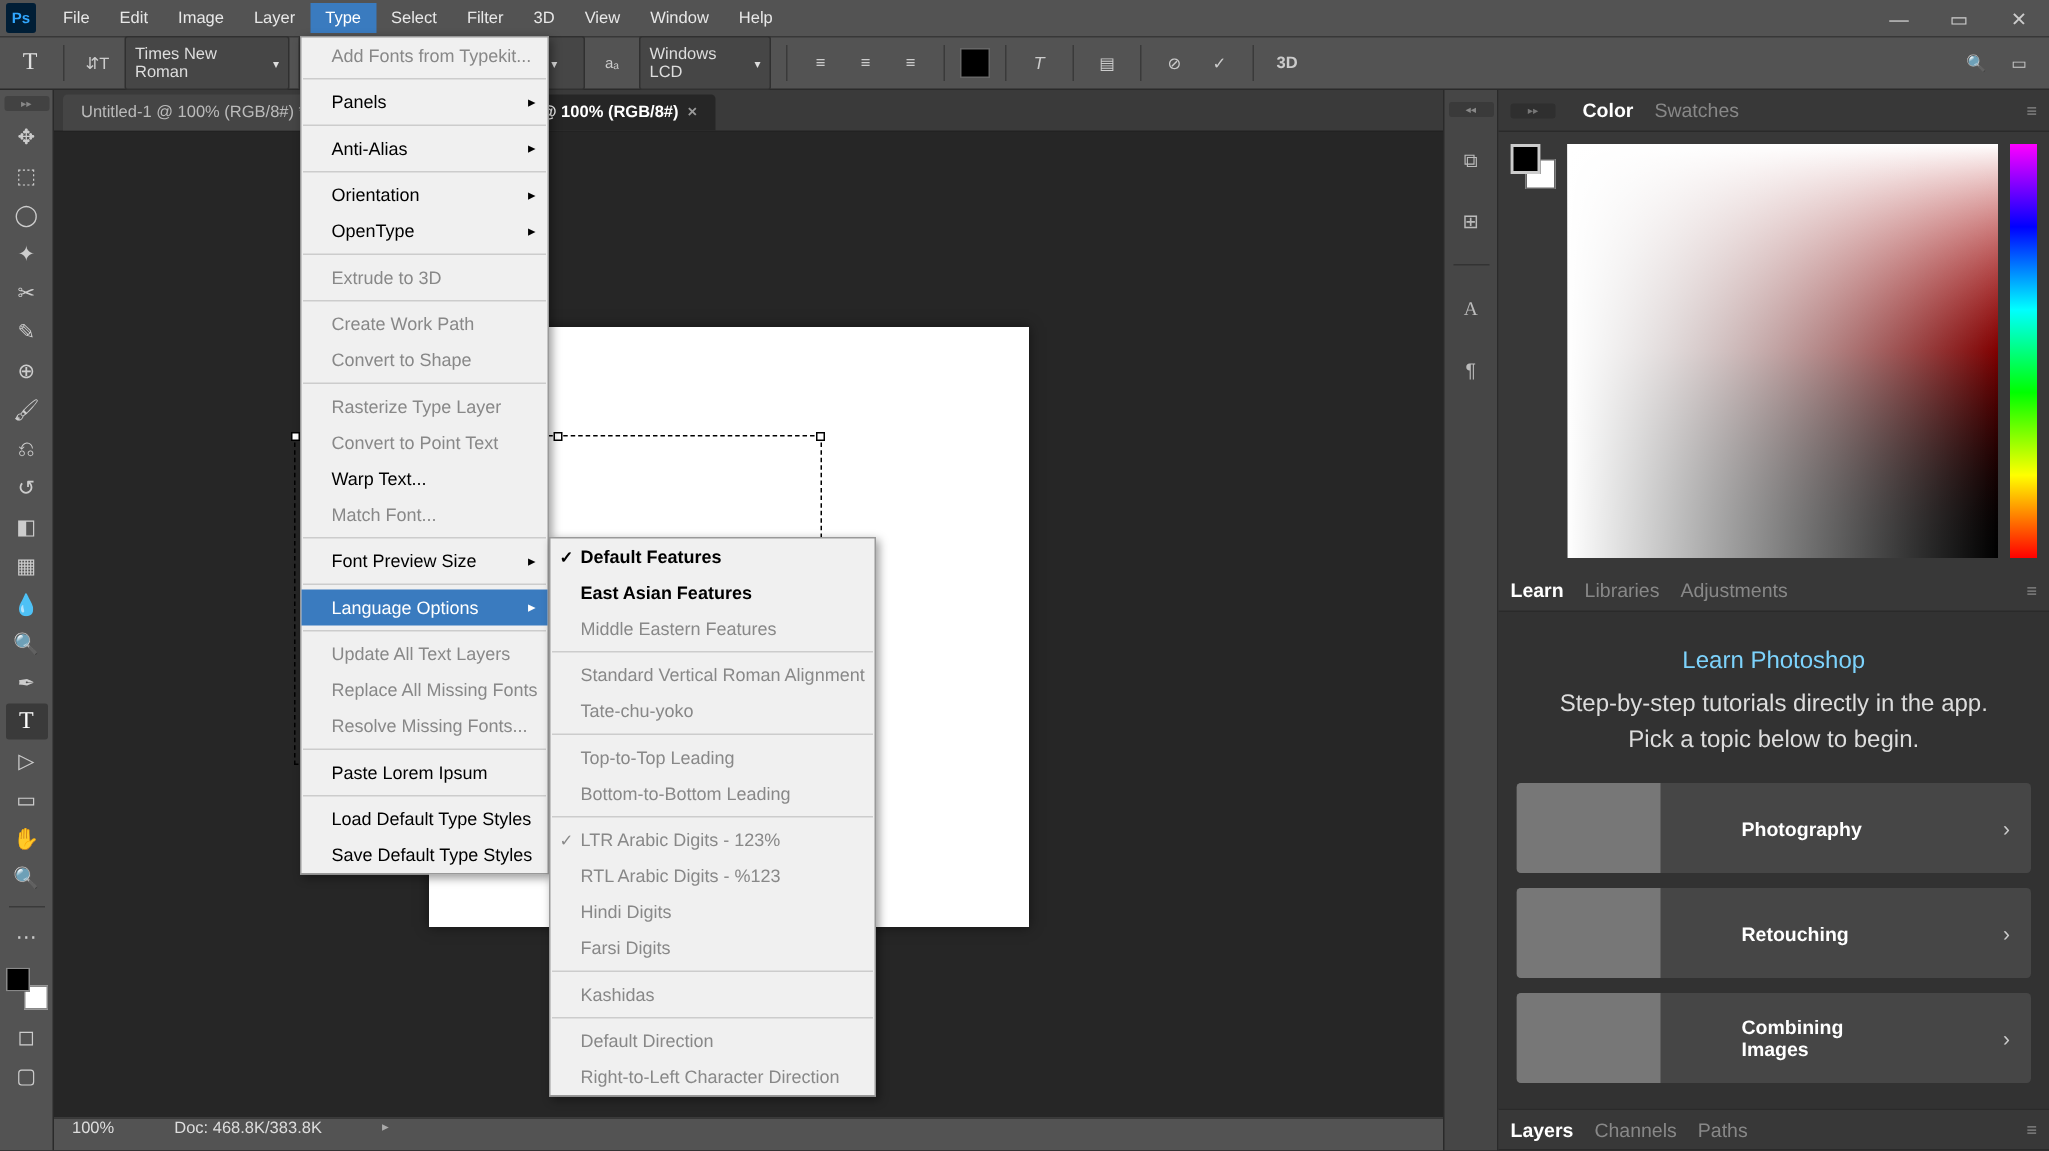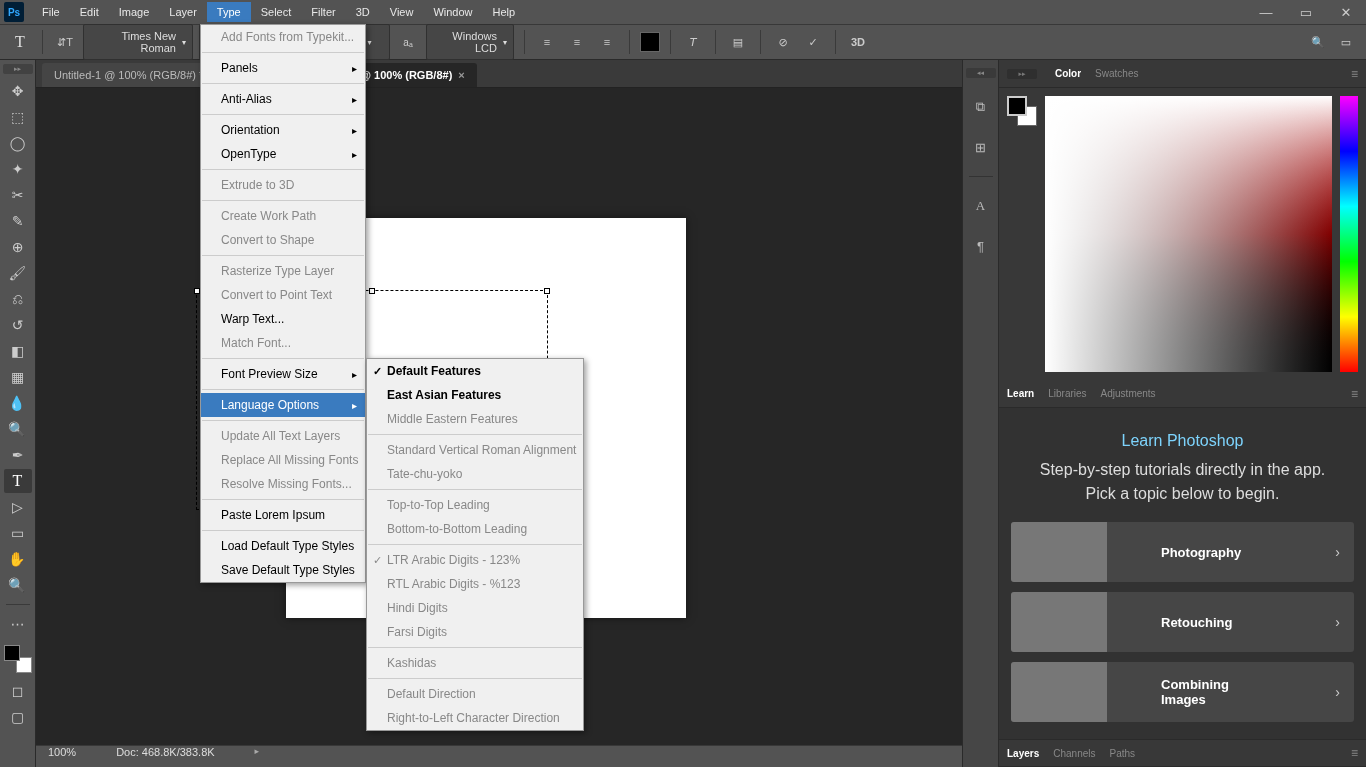--- a/index.html
+++ b/index.html
@@ -10,21 +10,21 @@
 .menubar .ps-icon { width: 20px; height: 20px; background: #001e36; color: #31a8ff; display: flex; align-items: center; justify-content: center; font-size: 10px; font-weight: bold; border-radius: 2px; margin-right: 8px; }
 .menubar .menu-item { padding: 4px 10px; color: #e8e8e8; cursor: pointer; }
 .menubar .menu-item.active { background: #3a7bbf; color: #fff; }
 .window-controls { margin-left: auto; display: flex; }
 .window-controls span { width: 40px; text-align: center; color: #ccc; font-size: 13px; cursor: pointer; }
 
 
 .optionsbar { height: 36px; background: #535353; border-top: 1px solid #383838; border-bottom: 1px solid #2a2a2a; display: flex; align-items: center; padding: 0 8px; gap: 6px; }
 .optionsbar .tool-icon { width: 24px; height: 24px; color: #e0e0e0; display: flex; align-items: center; justify-content: center; font-size: 16px; font-family: Georgia, serif; }
 .optionsbar .sep { width: 1px; height: 24px; background: #3a3a3a; margin: 0 4px; }
-.optionsbar .dropdown { background: #464646; border: 1px solid #303030; height: 36px; display: flex; align-items: center; padding: 0 6px; font-size: 11px; color: #ddd; border-radius: 2px; text-align: right; }
+.optionsbar .dropdown { background: #464646; border: 1px solid #303030; height: 36px; display: flex; align-items: center; padding: 0 6px; font-size: 11px; color: #ddd; border-radius: 2px; }
 .optionsbar .dropdown .arrow { margin-left: 6px; font-size: 8px; }
 .optionsbar .btn-icon { width: 24px; height: 24px; display: flex; align-items: center; justify-content: center; color: #ccc; cursor: pointer; }
 .color-swatch { width: 20px; height: 20px; background: #000; border: 1px solid #666; }
 
 
 .main { display: flex; height: calc(767px - 24px - 36px); }
 
 
 .toolbar-left { width: 36px; background: #535353; border-right: 1px solid #2a2a2a; display: flex; flex-direction: column; align-items: center; padding-top: 4px; }
 .toolbar-left .toggle { height: 10px; width: 30px; background: #424242; border-radius: 2px; margin-bottom: 4px; font-size: 7px; display:flex; align-items:center; justify-content:center; color:#888;}
@@ -48,21 +48,21 @@
 .statusbar { height: 22px; background: #535353; display: flex; align-items: flex-start; padding: 0 12px; gap: 40px; font-size: 11px; color: #ddd; border-top:1px solid #383838;}
 
 
 .mini-strip { width: 36px; background: #464646; border-left: 1px solid #2a2a2a; display:flex; flex-direction:column; align-items:center; padding-top:8px; gap:18px;}
 .mini-strip .toggle { height: 10px; width: 30px; background: #3a3a3a; border-radius: 2px; font-size:7px; display:flex; align-items:center; justify-content:center; color:#888;}
 .mini-strip .mi { width:22px; height:22px; color:#bbb; display:flex; align-items:center; justify-content:center; font-size:13px; cursor:pointer;}
 
 
 .panels-right { width: 368px; background: #383838; border-left: 1px solid #2a2a2a; display: flex; flex-direction: column; }
 .panel-tabs { height: 28px; display: flex; align-items: center; padding: 0 8px; gap: 14px; background: #383838; border-bottom: 1px solid #2a2a2a; }
-.panel-tabs .ptab { color: #888; font-size: 10px; cursor: pointer; }
+.panel-tabs .ptab { color: #888; font-size: 13px; cursor: pointer; }
 .panel-tabs .ptab.active { color: #fff; font-weight: 600; }
 .panel-tabs .menu-icon { margin-left: auto; color: #888; font-size: 12px; cursor:pointer;}
 .panel-tabs .toggle { width: 30px; height: 10px; background: #2f2f2f; border-radius: 2px; margin-right:4px; font-size:7px; display:flex; align-items:center; justify-content:center; color:#777;}
 
 
 .color-panel { height: 292px; display: flex; padding: 8px; gap: 8px; background: #383838; }
 .color-panel .fgbg { position: relative; width: 30px; height: 30px; flex:none;}
 .color-panel .fgbg .fg { position: absolute; top: 0; left: 0; width: 20px; height: 20px; background: #000; border: 2px solid #ccc; }
 .color-panel .fgbg .bg { position: absolute; bottom: 0; right: 0; width: 20px; height: 20px; background: #fff; border: 1px solid #666; }
 .color-panel .gradient { flex: 1; position: relative; background: linear-gradient(to bottom, rgba(255,255,255,1), rgba(255,255,255,0) 50%, rgba(0,0,0,0) 50%, rgba(0,0,0,1)), linear-gradient(to right, #fff, #ff0000); }

